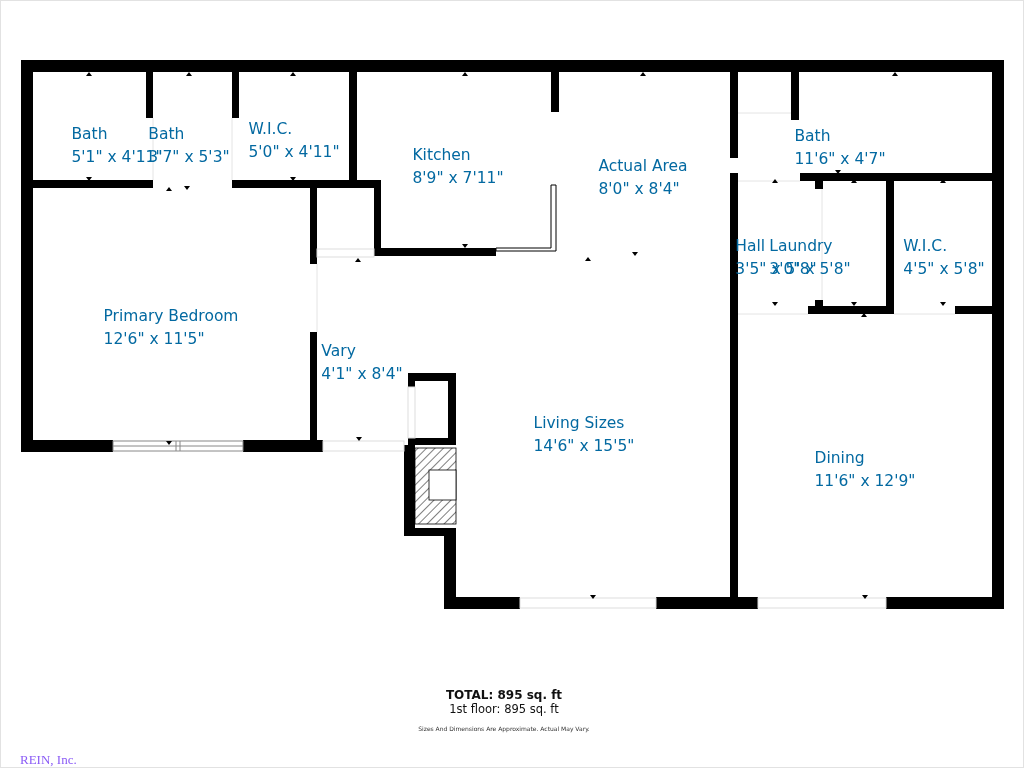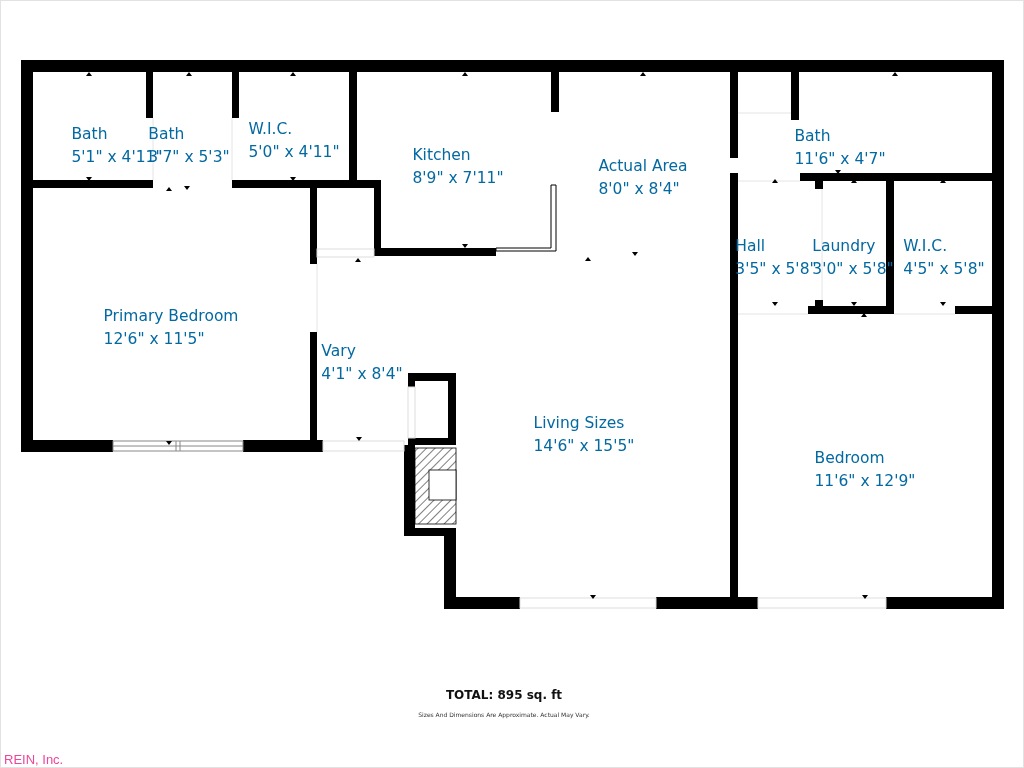--- a/index.html
+++ b/index.html
@@ -4,21 +4,21 @@
 <style>
   html, body { margin:0; padding:0; background:#ffffff; }
   body { width:1024px; height:768px; position:relative; overflow:hidden; font-family:"DejaVu Sans", sans-serif; color:#1a1a1a; }
   .frame { position:absolute; left:0; top:0; width:1022px; height:766px; border:1px solid #e2e2e2; }
   svg.plan { position:absolute; left:0; top:0; }
   .room { position:absolute; transform:translate(-50%,-50%); white-space:nowrap; line-height:23px; font-size:15.5px; color:#0369a1; }
   .room .name, .room .dim { display:block; }
   .summary { position:absolute; left:0; width:1008px; top:688px; text-align:center; font-size:11.5px; line-height:14px; color:#111; }
   .summary .total { font-weight:bold; font-size:12px; }
   .summary .note { font-size:6px; color:#333; margin-top:6px; }
-  .credit { position:absolute; left:4px; top:752px; font-family:Liberation Sans, sans-serif; font-size:13px; color:#ec4899; }
+  .credit { position:absolute; left:20px; top:752px; font-family:Liberation Serif, serif; font-size:13px; color:#8b5cf6; }
 </style>
 </head>
 <body>
 
 <div class="frame"></div>
 
 <svg class="plan" width="1024" height="768" viewBox="0 0 1024 768">
   <defs>
     <pattern id="hatch" width="6" height="6" patternUnits="userSpaceOnUse" patternTransform="rotate(45)">
       <line x1="0" y1="0" x2="0" y2="6" stroke="#000" stroke-width="1"></line>
@@ -154,44 +154,45 @@
       <span class="dim">8'0" x 8'4"</span>
     </div>
     <div class="room" style="left: 840px; top: 148px;">
       <span class="name">Bath</span>
       <span class="dim">11'6" x 4'7"</span>
     </div>
     <div class="room" style="left: 776px; top: 258px;">
       <span class="name">Hall</span>
       <span class="dim">3'5" x 5'8"</span>
     </div>
-    <div class="room" style="left: 853px; top: 258px;">
+    <div class="room" style="left: 810px; top: 258px;">
       <span class="name">Laundry</span>
       <span class="dim">3'0" x 5'8"</span>
     </div>
     <div class="room" style="left: 944px; top: 258px;">
       <span class="name">W.I.C.</span>
       <span class="dim">4'5" x 5'8"</span>
     </div>
     <div class="room" style="left: 171px; top: 328px;">
       <span class="name">Primary Bedroom</span>
       <span class="dim">12'6" x 11'5"</span>
     </div>
     <div class="room" style="left: 362px; top: 363px;">
       <span class="name">Vary</span>
       <span class="dim">4'1" x 8'4"</span>
     </div>
     <div class="room" style="left: 584px; top: 435px;">
       <span class="name">Living Sizes</span>
       <span class="dim">14'6" x 15'5"</span>
     </div>
     <div class="room" style="left: 865px; top: 470px;">
-      <span class="name">Bedroom</span>
+      <span class="name">Dining</span>
       <span class="dim">11'6" x 12'9"</span>
     </div>
   </div>
 
 <div class="summary">
   <div class="total">TOTAL: 895 sq. ft</div>
+  <div>1st floor: 895 sq. ft</div>
   <div class="note">Sizes And Dimensions Are Approximate. Actual May Vary.</div>
 </div>
 
 <div class="credit">REIN, Inc.</div>
 
 </body></html>

